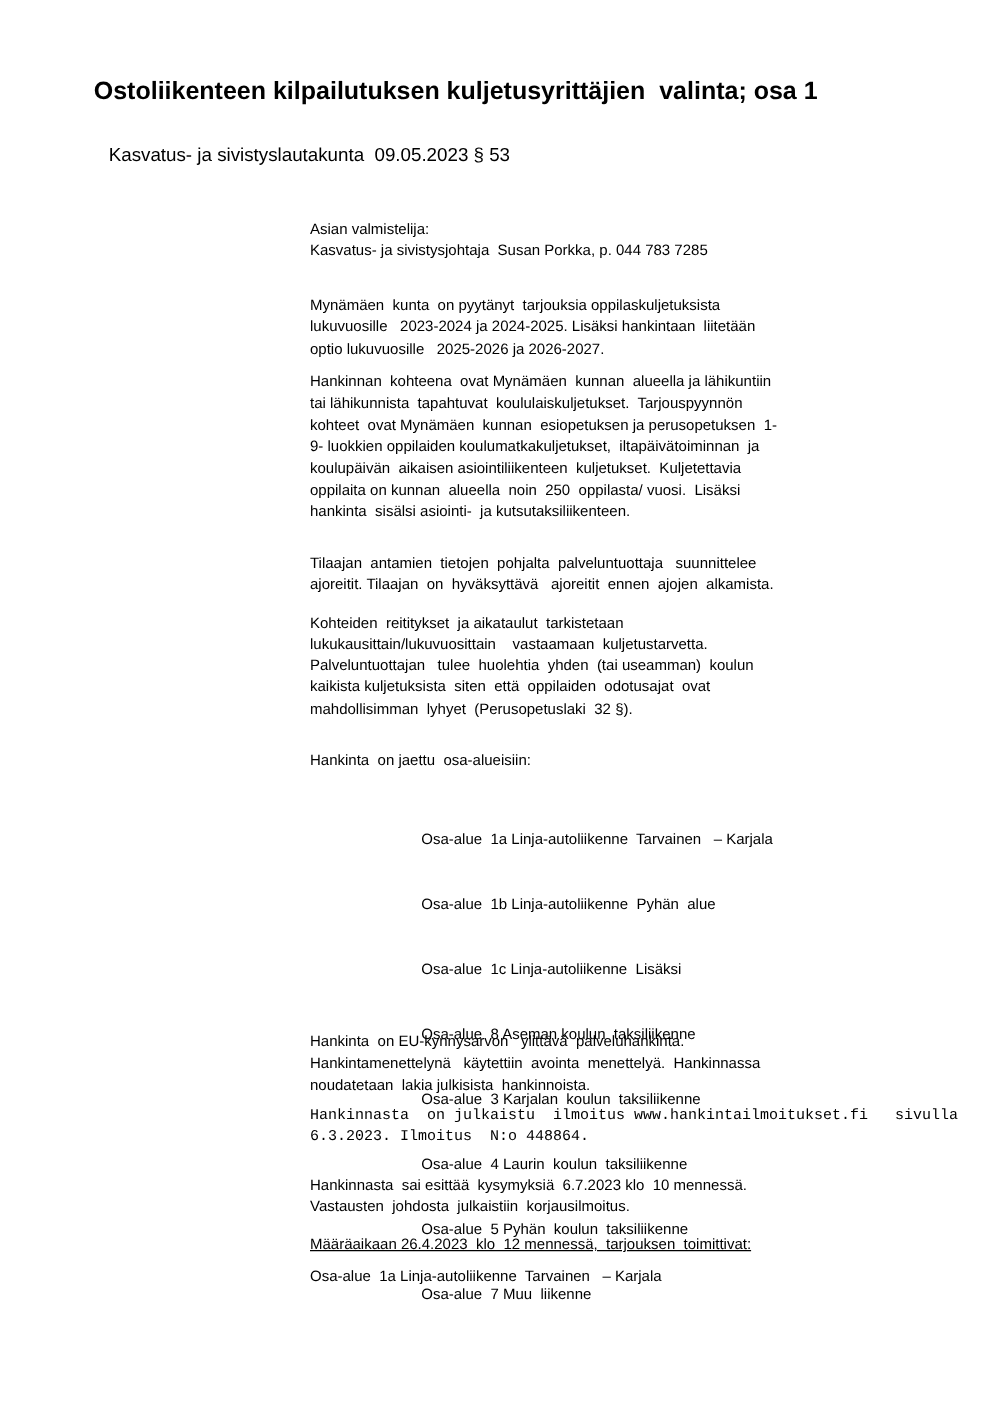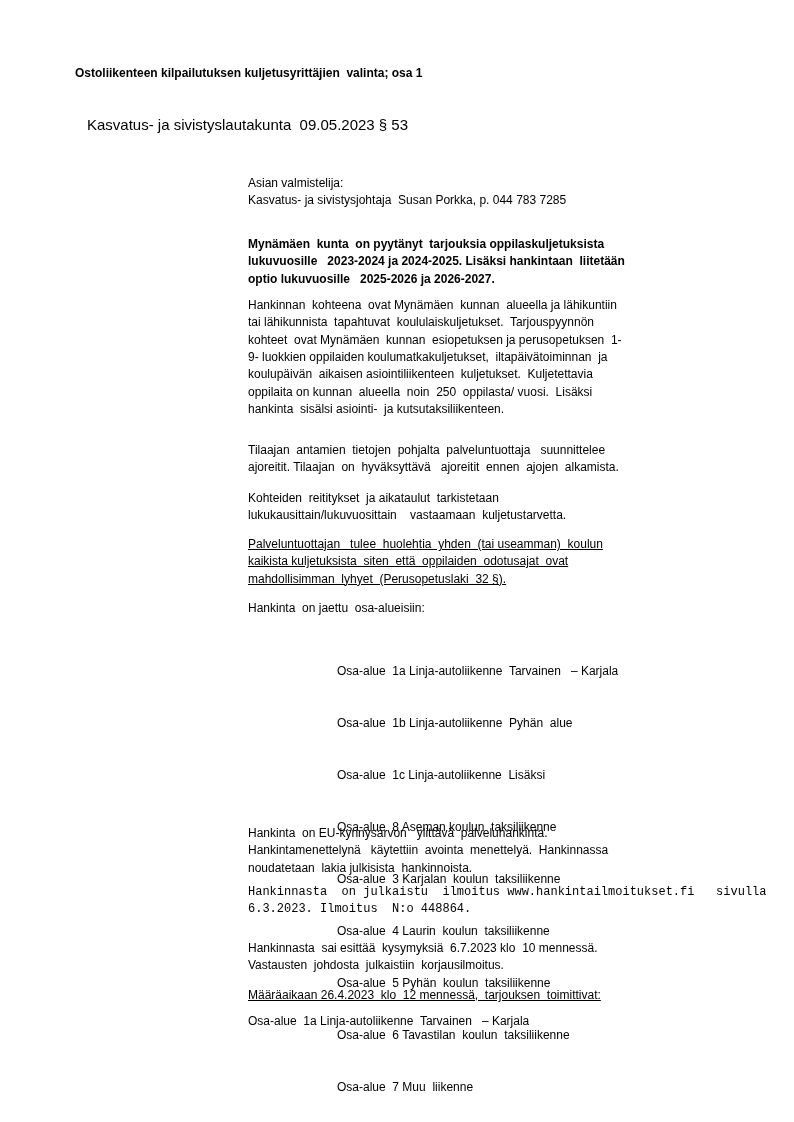--- a/index.html
+++ b/index.html
@@ -7,39 +7,39 @@
     width: 794px; height: 1122px;
     background: #ffffff;
     color: #000000;
     font-family: "Liberation Sans", sans-serif;
     position: relative;
     overflow: hidden;
   }
   .page { position: absolute; inset: 0; background: #ffffff; }
   .doc-title {
     position: absolute; left: 75px; top: 64px; width: 700px;
-    font-size: 12px; font-weight: bold; line-height: 18px;
+    font-size: 20px; font-weight: bold; line-height: 18px;
     white-space: pre-wrap; margin: 0;
   }
   .meeting-line {
     position: absolute; left: 75px; top: 104px; width: 700px;
     font-size: 15px; line-height: 17.33px;
     white-space: pre-wrap; margin: 12px;
   }
   .block {
     position: absolute; left: 248px; width: 545px;
     font-size: 12px; line-height: 17.33px;
     white-space: pre-wrap; margin: 0;
   }
   #preparer-block   { top: 175px; }
-  #p-intro          { top: 236px; font-weight: bold; }
+  #p-intro          { top: 236px; }
   #p-scope          { top: 297px; }
   #p-routes         { top: 442px; }
   #p-schedules      { top: 490px; }
-  #p-waiting        { top: 536px; text-decoration: underline; }
+  #p-waiting        { top: 524px; }
   #p-division       { top: 600px; }
   #osa-alue-list    { top: 628px; left: 337px; width: 456px;
                       list-style: none; padding: 0; }
   #osa-alue-list li { margin: 0; white-space: pre-wrap; }
   #p-eu             { top: 825px; }
   #p-notice         { top: 884px; font-family: Liberation Mono, monospace; }
   #p-questions      { top: 940px; }
   #p-deadline       { top: 987px; text-decoration: underline; }
   #p-tender-1a      { top: 1013px; }
 </style>
@@ -80,21 +80,20 @@
   <p class="block" id="p-division">Hankinta  on jaettu  osa-alueisiin:</p>
 
   <ul class="block" id="osa-alue-list">
     <li>Osa-alue  1a Linja-autoliikenne  Tarvainen   – Karjala</li>
     <li>Osa-alue  1b Linja-autoliikenne  Pyhän  alue</li>
     <li>Osa-alue  1c Linja-autoliikenne  Lisäksi</li>
     <li>Osa-alue  8 Aseman koulun  taksiliikenne</li>
     <li>Osa-alue  3 Karjalan  koulun  taksiliikenne</li>
     <li>Osa-alue  4 Laurin  koulun  taksiliikenne</li>
     <li>Osa-alue  5 Pyhän  koulun  taksiliikenne</li>
-    <li>Osa-alue  6 Tavastilan  koulun  taksiliikenne</li>
     <li>Osa-alue  7 Muu  liikenne</li>
     
   </ul>
 
   <p class="block" id="p-eu">Hankinta  on EU-kynnysarvon   ylittävä  palveluhankinta.
 Hankintamenettelynä   käytettiin  avointa  menettelyä.  Hankinnassa
 noudatetaan  lakia julkisista  hankinnoista.</p>
 
   <p class="block" id="p-notice">Hankinnasta  on julkaistu  ilmoitus www.hankintailmoitukset.fi   sivulla
 6.3.2023. Ilmoitus  N:o 448864.</p>

